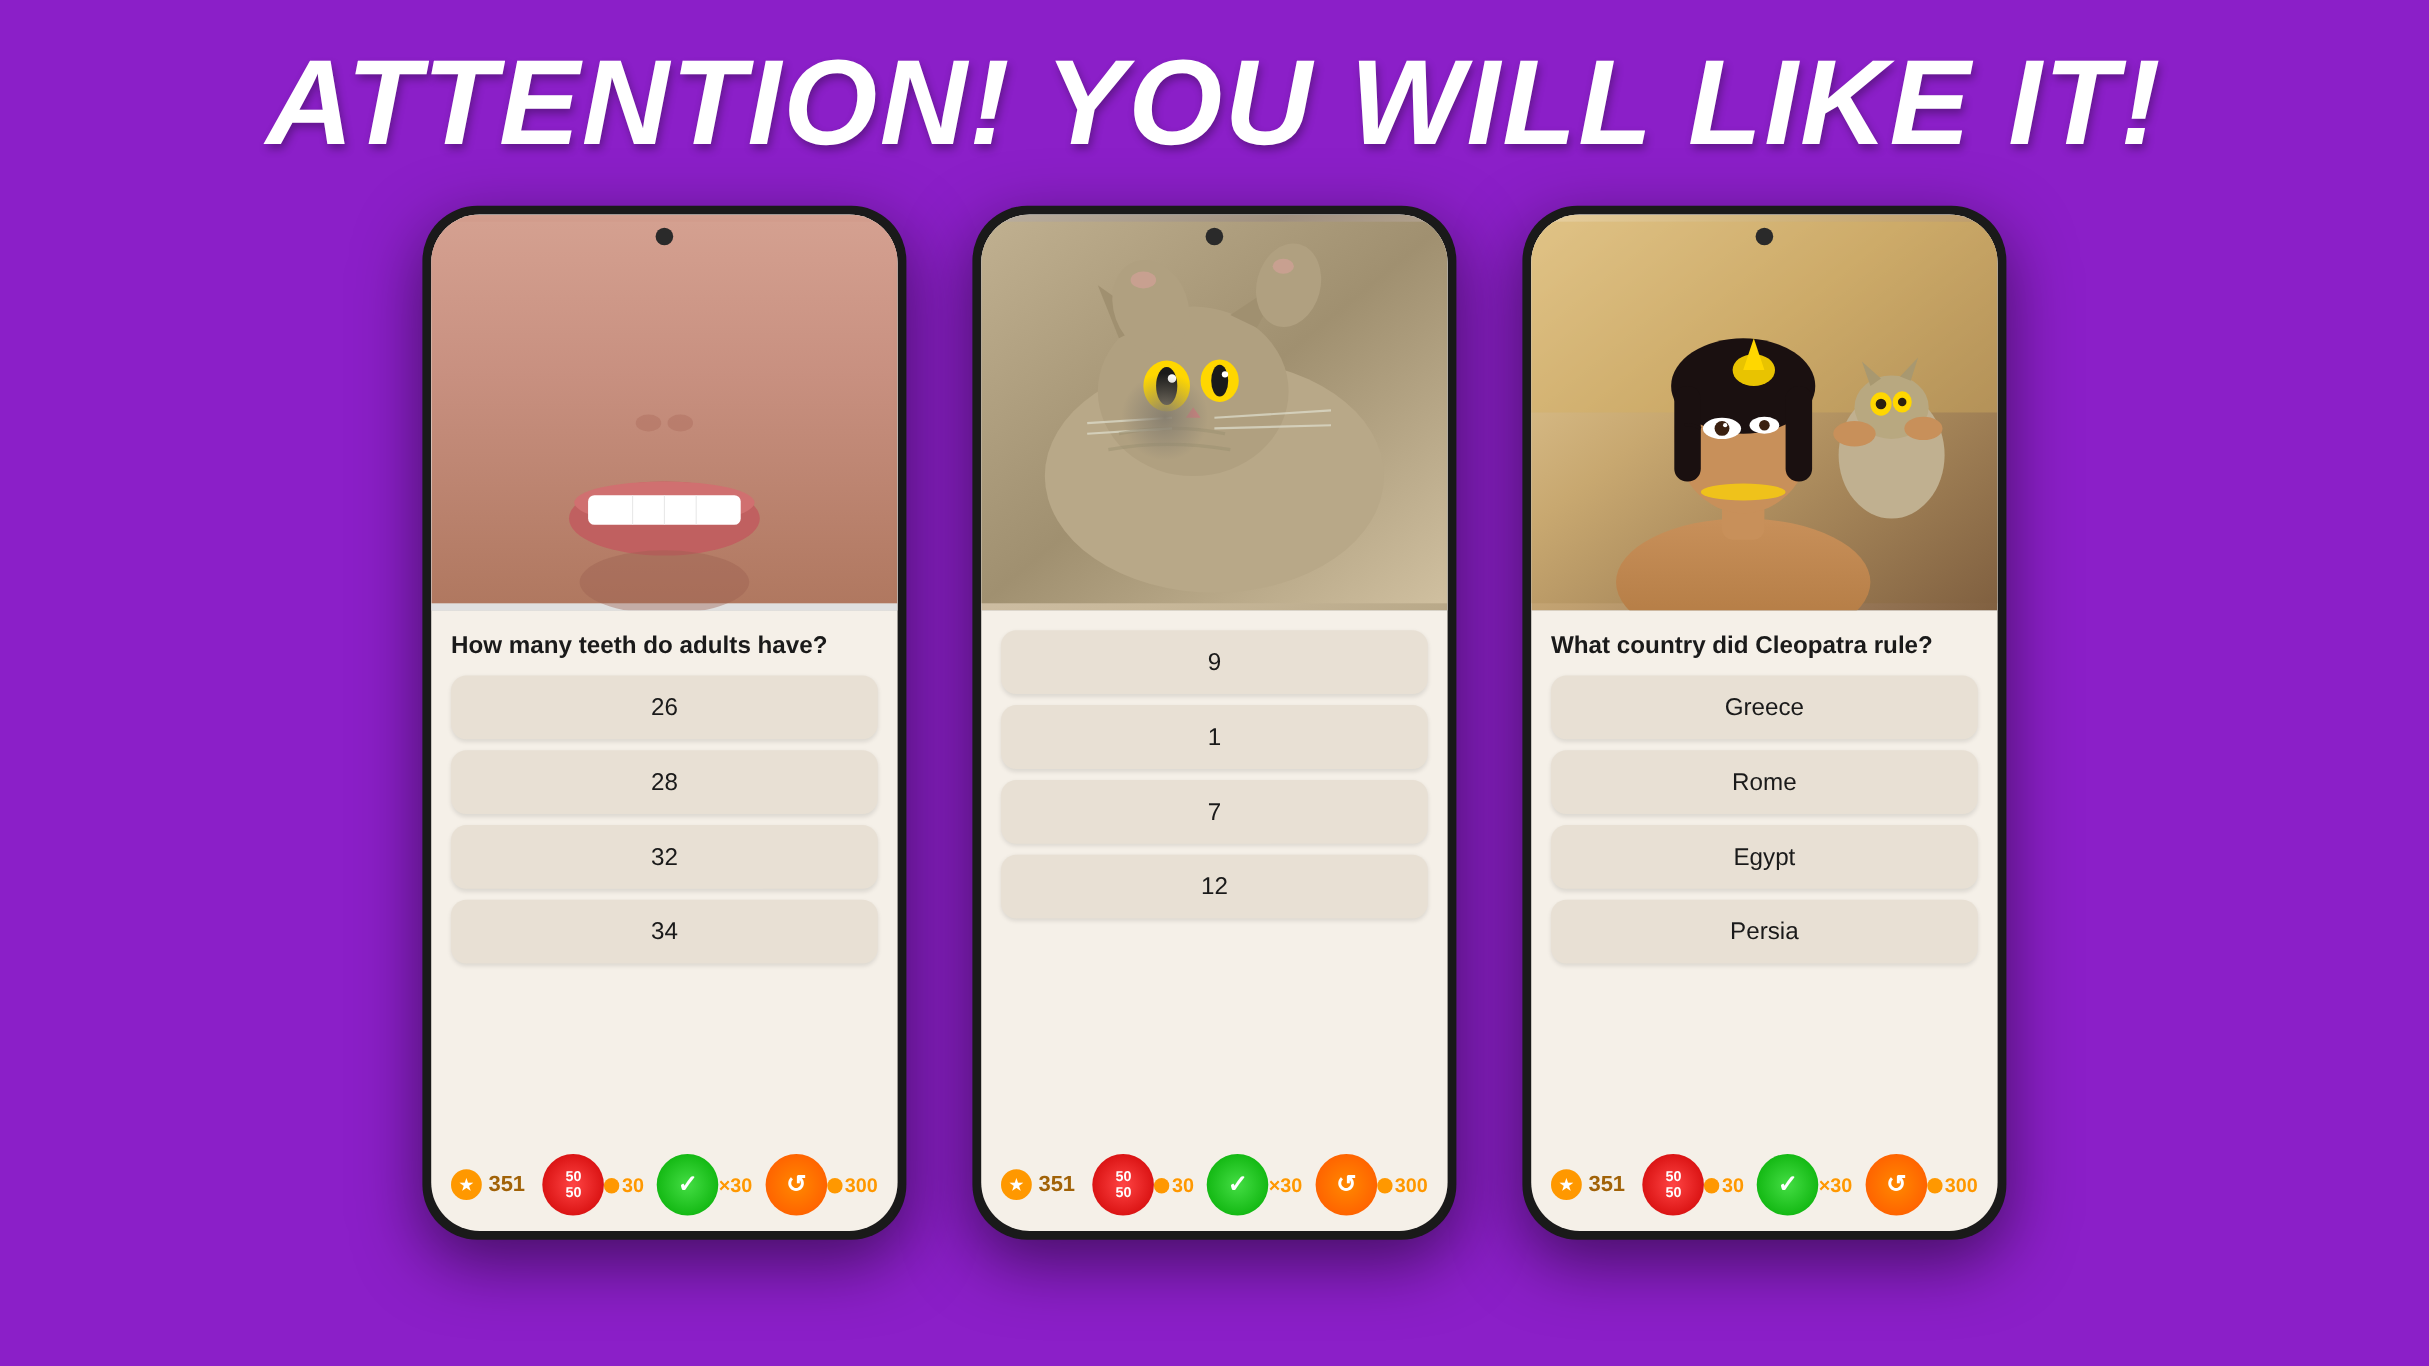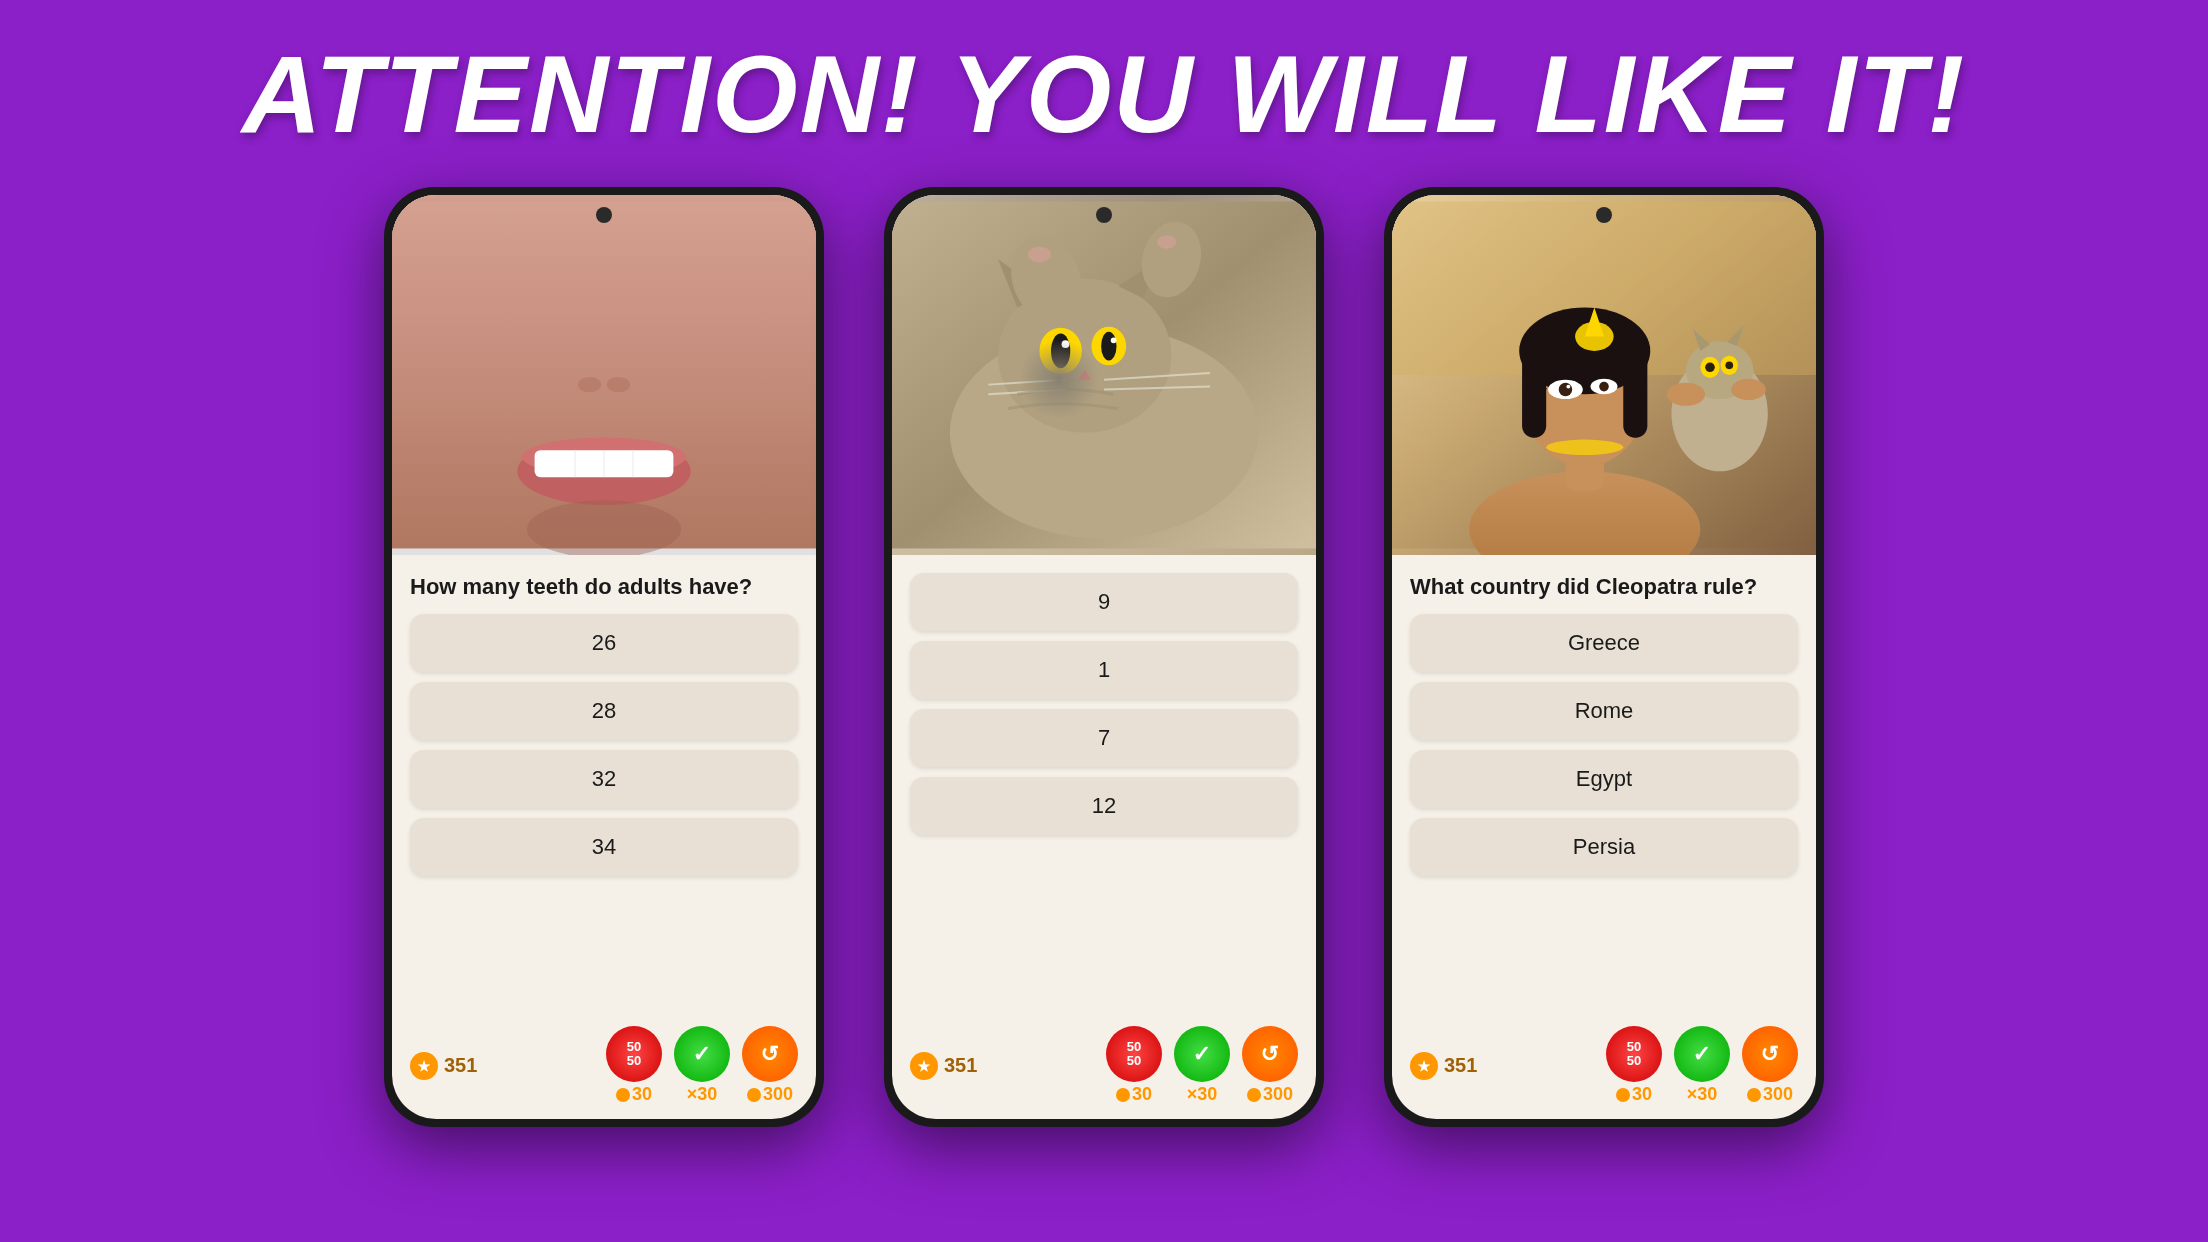--- a/index.html
+++ b/index.html
@@ -153,21 +153,21 @@
       color: #a16207;
       font-family: Arial, sans-serif;
     }
     .power-ups {
       display: flex;
       gap: 12px;
       align-items: center;
     }
     .powerup {
       display: flex;
-      flex-direction: column;
+      flex-direction: row;
       align-items: center;
       position: relative;
     }
     .powerup-btn {
       width: 56px;
       height: 56px;
       border-radius: 50%;
       display: flex;
       align-items: center;
       justify-content: center;

